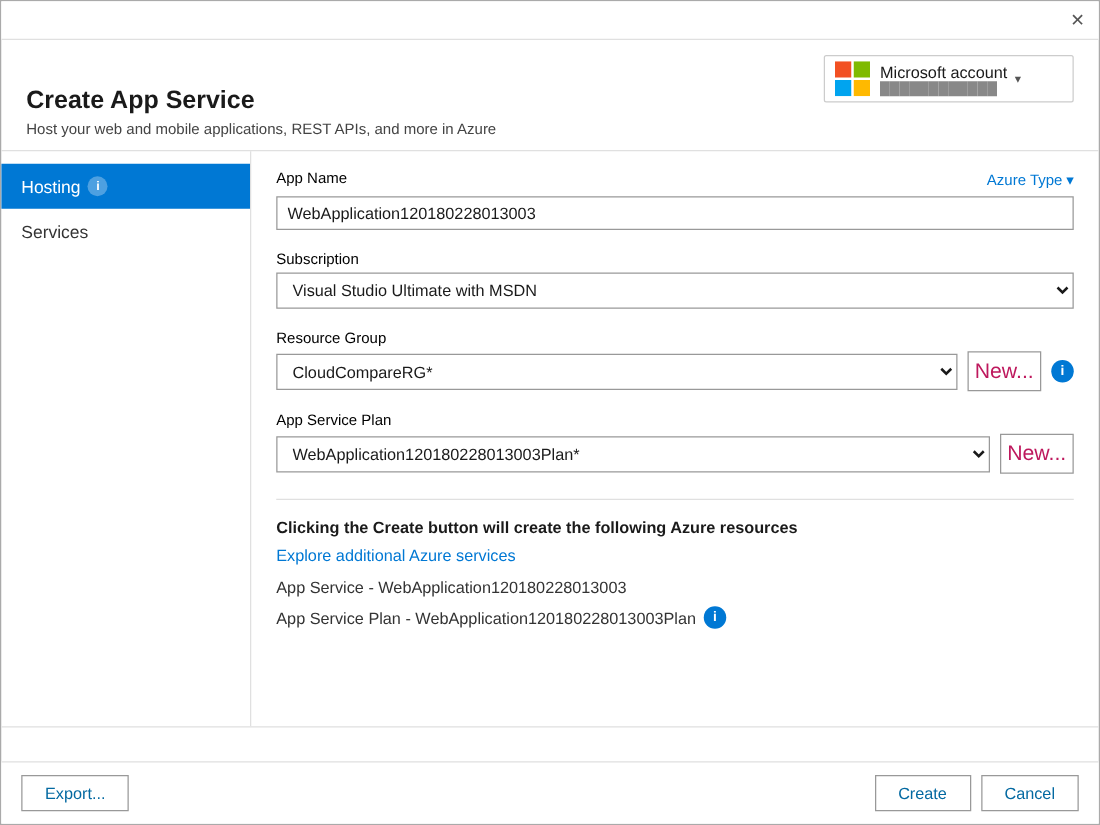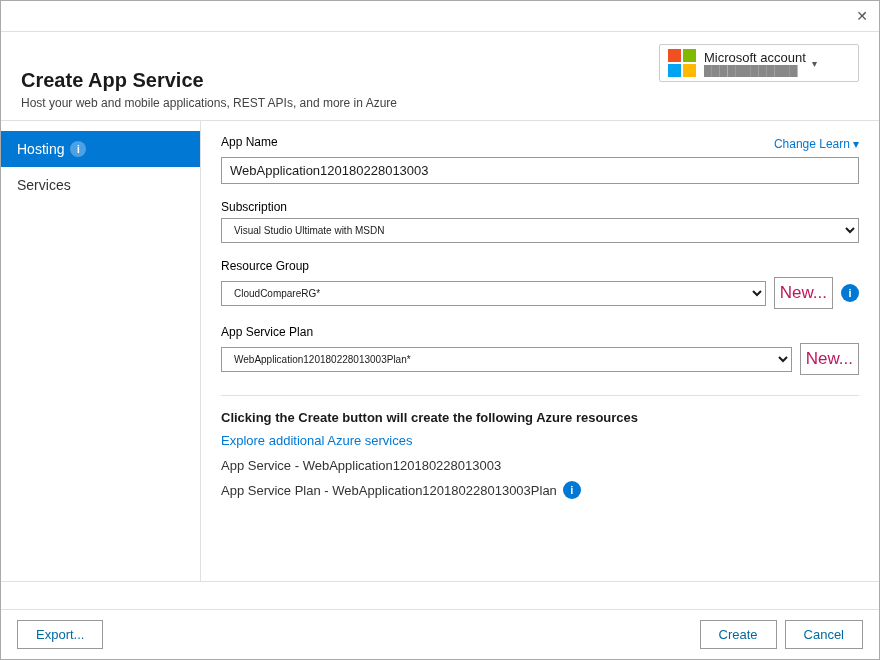--- a/index.html
+++ b/index.html
@@ -189,21 +189,21 @@
 
     .select-wrapper {
       display: flex;
       gap: 8px;
       align-items: center;
     }
     select {
       flex: 1;
       padding: 5px 8px;
       border: 1px solid #999;
-      font-size: 10px;
+      font-size: 13px;
       color: #1a1a1a;
       background: #fff;
       outline: none;
       cursor: pointer;
       appearance: auto;
     }
 
     .new-btn {
       padding: 5px 5px;
       border: 1px solid #999;
@@ -327,21 +327,21 @@
       <span>Services</span>
     </div>
   </div>
 
   <div class="content">
 
     <div class="form-row">
       <div class="form-header-row">
         <label class="form-label">App Name</label>
         <a class="change-type-link">
-          <span>Change Learn</span>
+          <span>Azure Type</span>
           <span>▾</span>
         </a>
       </div>
       <input type="text" value="WebApplication120180228013003" style="">
     </div>
 
     <div class="form-row">
       <label class="form-label">Subscription</label>
       <div class="select-wrapper">
         <select>

